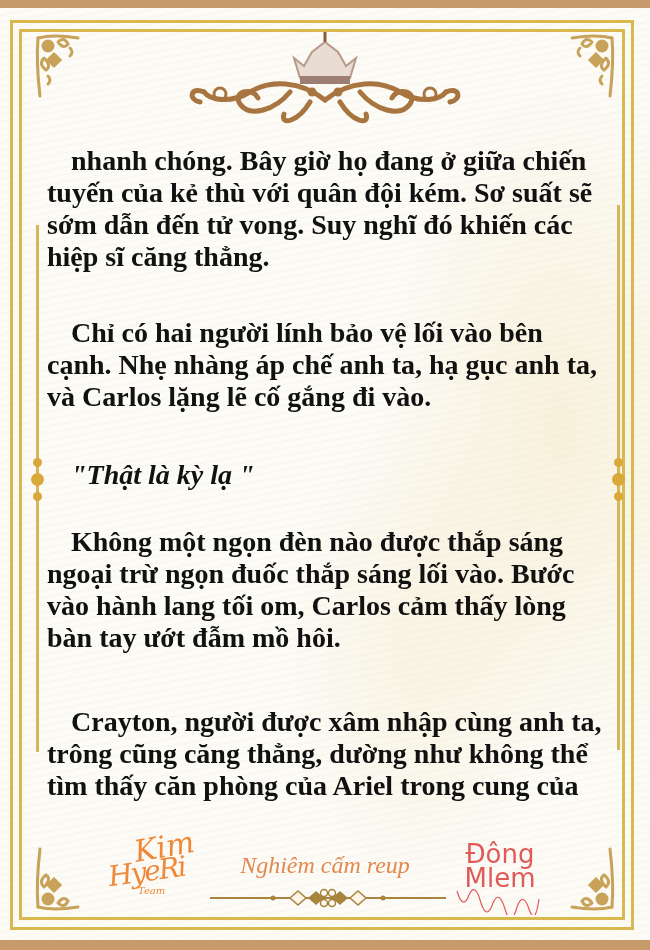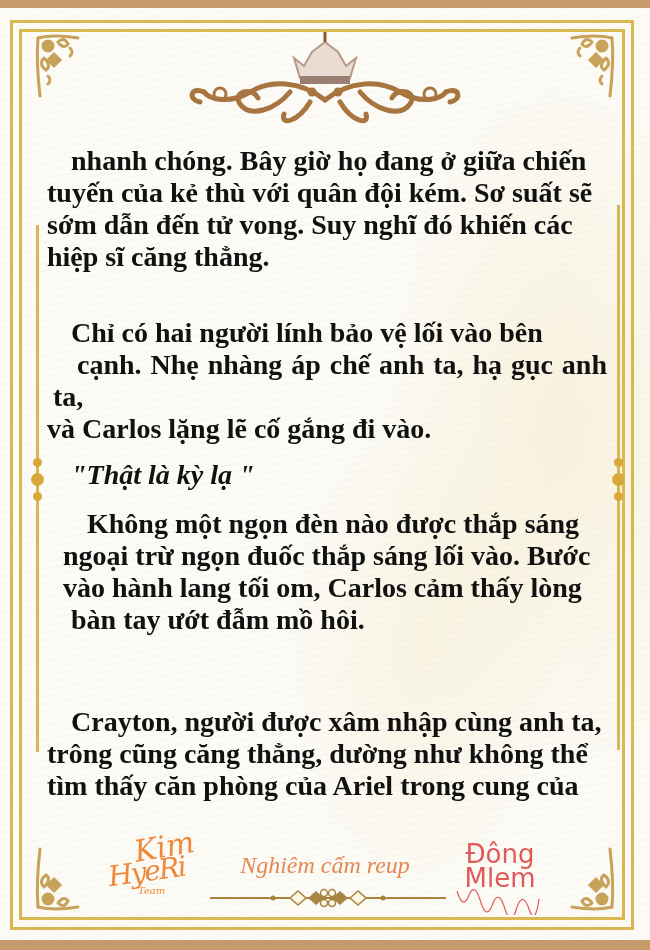--- a/index.html
+++ b/index.html
@@ -153,37 +153,37 @@
       <span>nhanh chóng. Bây giờ họ đang ở giữa chiến</span><br>
       <span style="margin-left:-24px;display:inline-block;">tuyến của kẻ thù với quân đội kém. Sơ suất sẽ</span><br>
       <span style="margin-left:-24px;display:inline-block;">sớm dẫn đến tử vong. Suy nghĩ đó khiến các</span><br>
       <span style="margin-left:-24px;display:inline-block;">hiệp sĩ căng thẳng.</span>
     </p>
   </div>
 
   <div class="text" style="top:317px;">
     <p>
       <span>Chỉ có hai người lính bảo vệ lối vào bên</span><br>
-      <span style="margin-left:-24px;display:inline-block;padding-left:30px;">cạnh. Nhẹ nhàng áp chế anh ta, hạ gục anh ta,</span><br>
+      <span style="margin-left:-24px;display:inline-block;">cạnh. Nhẹ nhàng áp chế anh ta, hạ gục anh ta,</span><br>
       <span style="margin-left:-24px;display:inline-block;">và Carlos lặng lẽ cố gắng đi vào.</span>
     </p>
   </div>
 
   <div class="text" style="top:459px;">
     <p class="quote">
       <span>"Thật là kỳ lạ "</span>
     </p>
   </div>
 
-  <div class="text" style="top:508px;margin-left:16px;">
+  <div class="text" style="top:526px;">
     <p>
       <span>Không một ngọn đèn nào được thắp sáng</span><br>
       <span style="margin-left:-24px;display:inline-block;">ngoại trừ ngọn đuốc thắp sáng lối vào. Bước</span><br>
       <span style="margin-left:-24px;display:inline-block;">vào hành lang tối om, Carlos cảm thấy lòng</span><br>
-      <span style="margin-left:-24px;display:inline-block;padding-left:8px;">bàn tay ướt đẫm mồ hôi.</span>
+      <span style="margin-left:-24px;display:inline-block;">bàn tay ướt đẫm mồ hôi.</span>
     </p>
   </div>
 
   <div class="text" style="top:706px;">
     <p>
       <span>Crayton, người được xâm nhập cùng anh ta,</span><br>
       <span style="margin-left:-24px;display:inline-block;">trông cũng căng thẳng, dường như không thể</span><br>
       <span style="margin-left:-24px;display:inline-block;">tìm thấy căn phòng của Ariel trong cung của</span>
     </p>
   </div>

